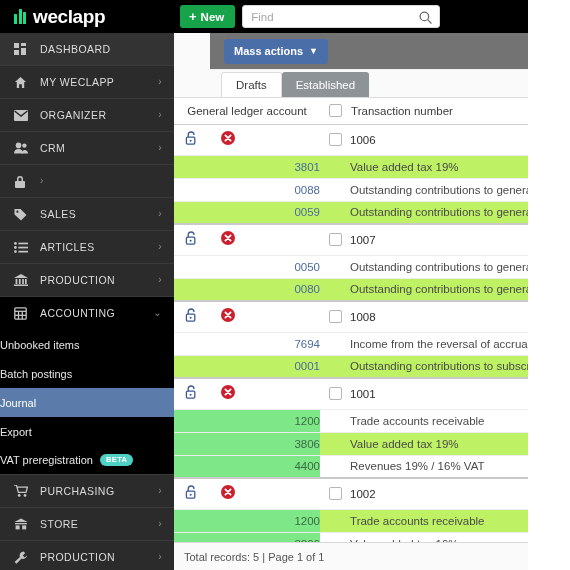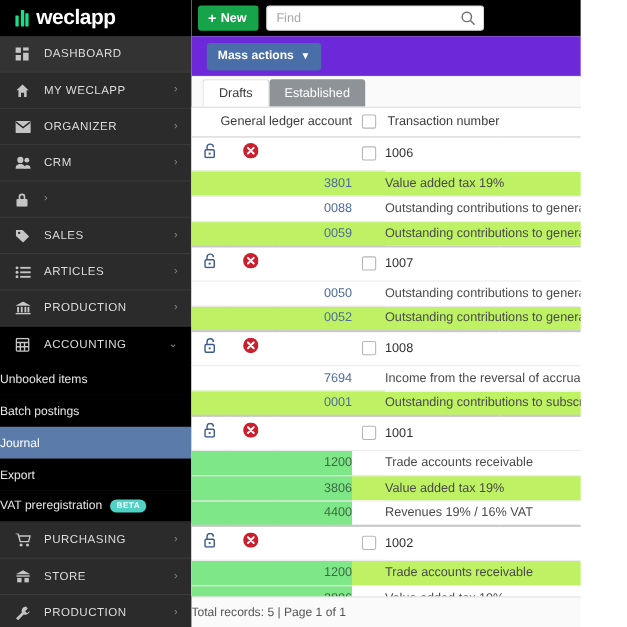--- a/index.html
+++ b/index.html
@@ -97,24 +97,25 @@
   }
   .search-wrap input {
     border: none; outline: none; background: transparent;
     font-size: 11.5px; font-family: "Liberation Sans", sans-serif;
     color: #333; width: 100%; padding: 0 24px 0 8px; height: 100%;
   }
   .search-wrap input::placeholder { color: #a8a8a8; }
   .search-ico { position: absolute; right: 7px; top: 4px; color: #6d6d6d; }
 
   .toolbar {
-    flex: 0 0 37px; background: #6d28d9;
+    flex: 0 0 37px; background: #737373;
     display: flex; align-items: center;
     padding-left: 14px;
     border-bottom: 1px solid #efefef;
+    margin-left: 36px;
   }
   .mass-btn {
     background: #4a6ea8; color: #ffffff;
     font-size: 11px; font-weight: bold;
     border: none; border-radius: 3px;
     height: 25px; padding: 0 10px;
     display: flex; align-items: center; gap: 6px;
     cursor: pointer;
   }
   .mass-chev { font-size: 9px; }
@@ -126,21 +127,21 @@
     background: #fafafa;
   }
   .tab {
     height: 25px; padding: 0 14px;
     display: flex; align-items: center;
     font-size: 11.5px; cursor: pointer;
     border-radius: 3px 3px 0 0;
   }
   .tab.on {
     background: #ffffff; color: #3a3a3a;
-    border: 1px solid #dcdcdc; border-bottom: none;
+    border: 1px solid #dcdcdc; border-bottom: none; margin-left: 37px;
   }
   .tab.off { background: #8e9398; color: #ffffff; }
 
   .grid-wrap {
     flex: 1 1 auto; background: #ffffff;
     border-top: 1px solid #dcdcdc;
     overflow: hidden; position: relative;
   }
   table.grid { width: 760px; border-collapse: collapse; table-layout: fixed; }
   table.grid th, table.grid td { padding: 0; font-weight: normal; }
@@ -149,21 +150,21 @@
   .c-stat   { width: 40px; }
   .c-acct   { width: 72px; }
   .c-chk    { width: 30px; }
   .c-txn    { width: 104px; }
   .c-type   { width: 480px; }
 
   thead th {
     height: 26px; background: #ffffff;
     border-bottom: 1px solid #cfcfcf;
     font-size: 11.5px; font-weight: bold; color: #3c3c3c;
-    text-align: right; vertical-align: middle;
+    text-align: center; vertical-align: middle;
     white-space: nowrap;
   }
   th.h-gla { padding-left: 8px; }
   th.h-txn { padding-left: 2px; }
   th.h-typ { padding-left: 2px; }
 
   .chkbox {
     width: 13px; height: 13px;
     border: 1px solid #b6b6b6; border-radius: 2px;
     background: #ffffff; display: block; margin: 0 auto;
@@ -199,21 +200,21 @@
   td.type-cell.bold { font-weight: bold; color: #2f2f2f; padding-left: 78px; }
   td.desc-cell {
     font-size: 11.5px; color: #4a4a4a;
     padding-left: 10px; white-space: nowrap; overflow: hidden;
   }
   .lock-cell, .stat-cell { text-align: center; }
 
   .footer {
     flex: 0 0 28px; background: #fafafa;
     border-top: 1px solid #d8d8d8;
-    display: flex; align-items: center; 
+    display: flex; align-items: center; padding-left: 10px;
     font-size: 11px; color: #555;
   }
 </style>
 </head>
 <body>
 
 <div id="app">
 
   <div id="sidebar">
 
@@ -495,21 +496,21 @@
               </td>
               <td class="txn-cell">1007</td>
               <td class="type-cell bold">Impersonal account booking</td>
             </tr>
             <tr class="line-row">
               <td colspan="3" class="acct-cell">0050</td>
               <td></td>
               <td colspan="2" class="desc-cell">Outstanding contributions to general partner's capit</td>
             </tr>
             <tr class="line-row alt">
-              <td colspan="3" class="acct-cell">0052</td>
+              <td colspan="3" class="acct-cell">0080</td>
               <td></td>
               <td colspan="2" class="desc-cell">Outstanding contributions to general partner's capit</td>
             </tr>
             <tr class="grp-row">
               <td class="lock-cell"><span><svg width="13" height="14" viewBox="0 0 13 14" fill="none" stroke="#3b5b92" stroke-width="1.3">
                     <path d="M3.2 6.2 V3.9 a2.9 2.9 0 0 1 5.8 0"></path>
                     <rect x="1.4" y="6.2" width="8.4" height="7" rx="1.1"></rect>
                     <circle cx="5.6" cy="9.7" r="1" fill="#3b5b92" stroke="none"></circle>
                   </svg></span></td>
               <td class="stat-cell"><span><svg width="14" height="14" viewBox="0 0 14 14">

